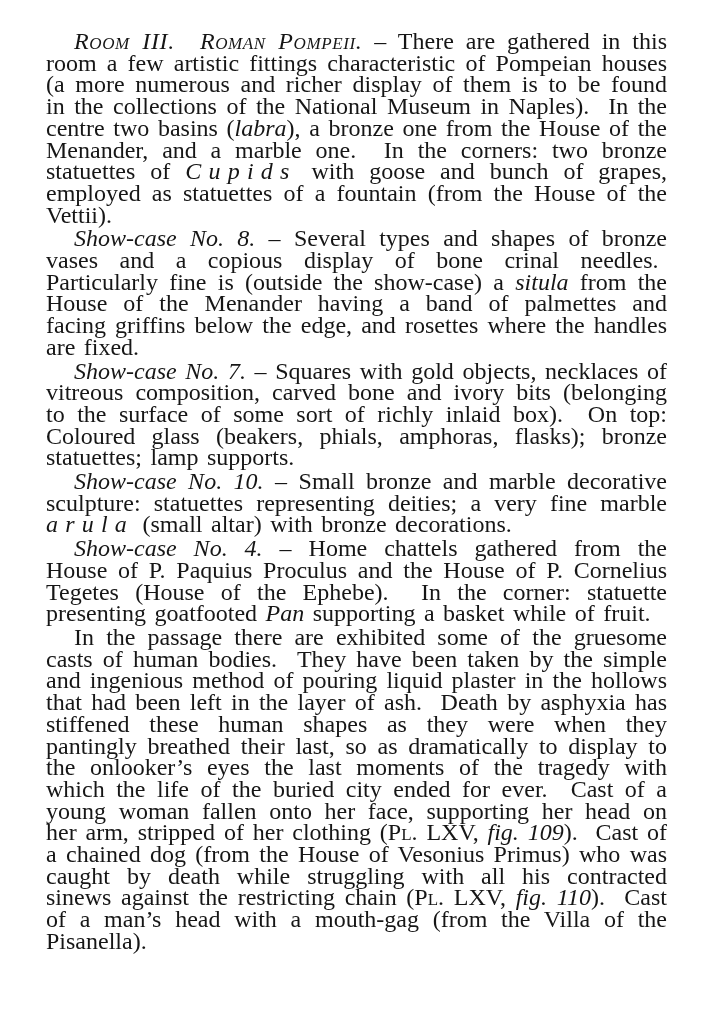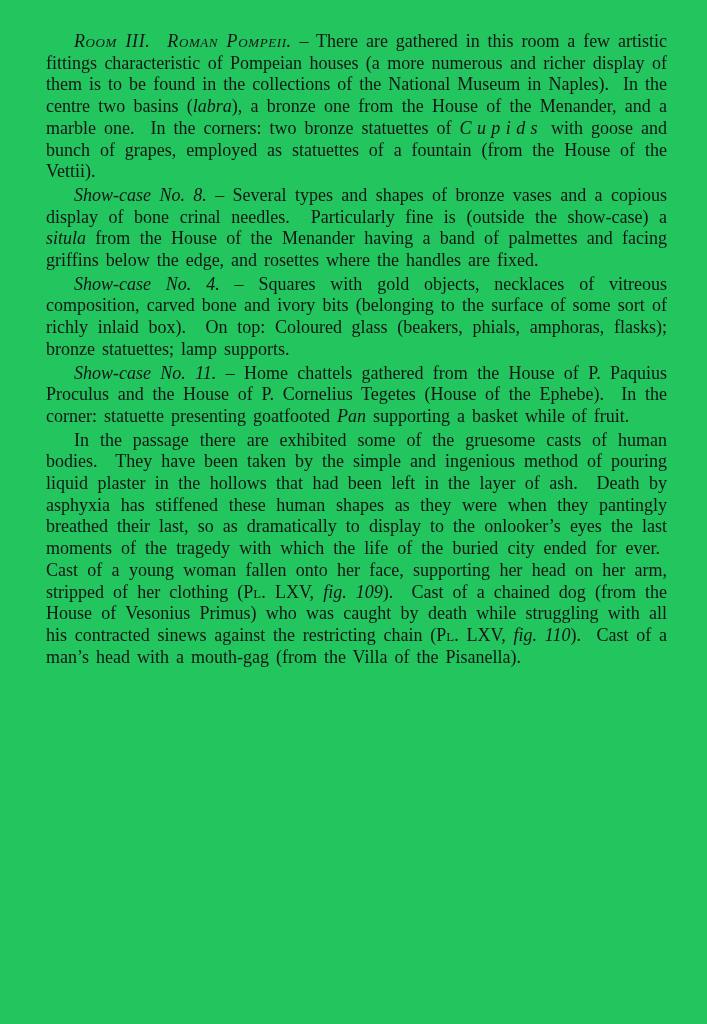--- a/index.html
+++ b/index.html
@@ -6,25 +6,25 @@
     margin: 0;
     padding: 0;
     background: #888;
   }
   .page {
     position: relative;
     width: 707px;
     height: 1024px;
     box-sizing: border-box;
     margin: 0 auto;
-    background: #22c55e;
+    background: #ffffff;
     color: #161616;
     padding: 31px 40px 0 46px;
     font-family: "Liberation Serif", "DejaVu Serif", serif;
-    font-size: 18px;
+    font-size: 24px;
     line-height: 21.7px;
     text-align: justify;
     word-spacing: 2.5px;
     overflow: hidden;
   }
   p.para {
     margin: 0 0 2px 0;
     text-indent: 28px;
   }
   p.gap-small { }
@@ -41,16 +41,17 @@
     font-style: italic;
     letter-spacing: 0.3em;
   }
 </style>
 </head>
 <body>
 
 <div class="page">
   <p class="para"><span class="run sc-italic">Room III.&nbsp; Roman Pompeii.</span><span class="run plain"> – There are gathered in this room a few artistic fittings characteristic of Pompeian houses (a more numerous and richer display of them is to be found in the collections of the National Museum in Naples).&nbsp; In the centre two basins (</span><span class="run italic">labra</span><span class="run plain">), a bronze one from the House of the Menander, and a marble one.&nbsp; In the corners: two bronze statuettes of </span><span class="run italic-spaced">Cupids</span><span class="run plain"> with goose and bunch of grapes, employed as statuettes of a fountain (from the House of the Vettii).</span></p>
   <p class="para"><span class="run italic">Show-case No. 8.</span><span class="run plain"> – Several types and shapes of bronze vases and a copious display of bone crinal needles.&nbsp; Particularly fine is (outside the show-case) a </span><span class="run italic">situla</span><span class="run plain"> from the House of the Menander having a band of palmettes and facing griffins below the edge, and rosettes where the handles are fixed.</span></p>
-  <p class="para"><span class="run italic">Show-case No. 4.</span><span class="run plain"> – Squares with gold objects, necklaces of vitreous composition, carved bone and ivory bits (belonging to the surface of some sort of richly inlaid box).&nbsp; On top: Coloured glass (beakers, phials, amphoras, flasks); bronze statuettes; lamp supports.</span></p>
-  <p class="para"><span class="run italic">Show-case No. 11.</span><span class="run plain"> – Home chattels gathered from the House of P. Paquius Proculus and the House of P. Cornelius Tegetes (House of the Ephebe).&nbsp; In the corner: statuette presenting goatfooted </span><span class="run italic">Pan</span><span class="run plain"> supporting a basket while of fruit.</span></p>
+  <p class="para"><span class="run italic">Show-case No. 7.</span><span class="run plain"> – Squares with gold objects, necklaces of vitreous composition, carved bone and ivory bits (belonging to the surface of some sort of richly inlaid box).&nbsp; On top: Coloured glass (beakers, phials, amphoras, flasks); bronze statuettes; lamp supports.</span></p>
+  <p class="para"><span class="run italic">Show-case No. 10.</span><span class="run plain"> – Small bronze and marble decorative sculpture: statuettes representing deities; a very fine marble </span><span class="run italic-spaced">arula</span><span class="run plain"> (small altar) with bronze decorations.</span></p>
+  <p class="para"><span class="run italic">Show-case No. 4.</span><span class="run plain"> – Home chattels gathered from the House of P. Paquius Proculus and the House of P. Cornelius Tegetes (House of the Ephebe).&nbsp; In the corner: statuette presenting goatfooted </span><span class="run italic">Pan</span><span class="run plain"> supporting a basket while of fruit.</span></p>
   <p class="para gap-small"><span class="run plain">In the passage there are exhibited some of the gruesome casts of human bodies.&nbsp; They have been taken by the simple and ingenious method of pouring liquid plaster in the hollows that had been left in the layer of ash.&nbsp; Death by asphyxia has stiffened these human shapes as they were when they pantingly breathed their last, so as dramatically to display to the onlooker’s eyes the last moments of the tragedy with which the life of the buried city ended for ever.&nbsp; Cast of a young woman fallen onto her face, supporting her head on her arm, stripped of her clothing (</span><span class="run smallcaps">Pl.</span><span class="run plain"> LXV, </span><span class="run italic">fig. 109</span><span class="run plain">).&nbsp; Cast of a chained dog (from the House of Vesonius Primus) who was caught by death while struggling with all his contracted sinews against the restricting chain (</span><span class="run smallcaps">Pl.</span><span class="run plain"> LXV, </span><span class="run italic">fig. 110</span><span class="run plain">).&nbsp; Cast of a man’s head with a mouth-gag (from the Villa of the Pisanella).</span></p>
 </div>
 
 </body></html>

